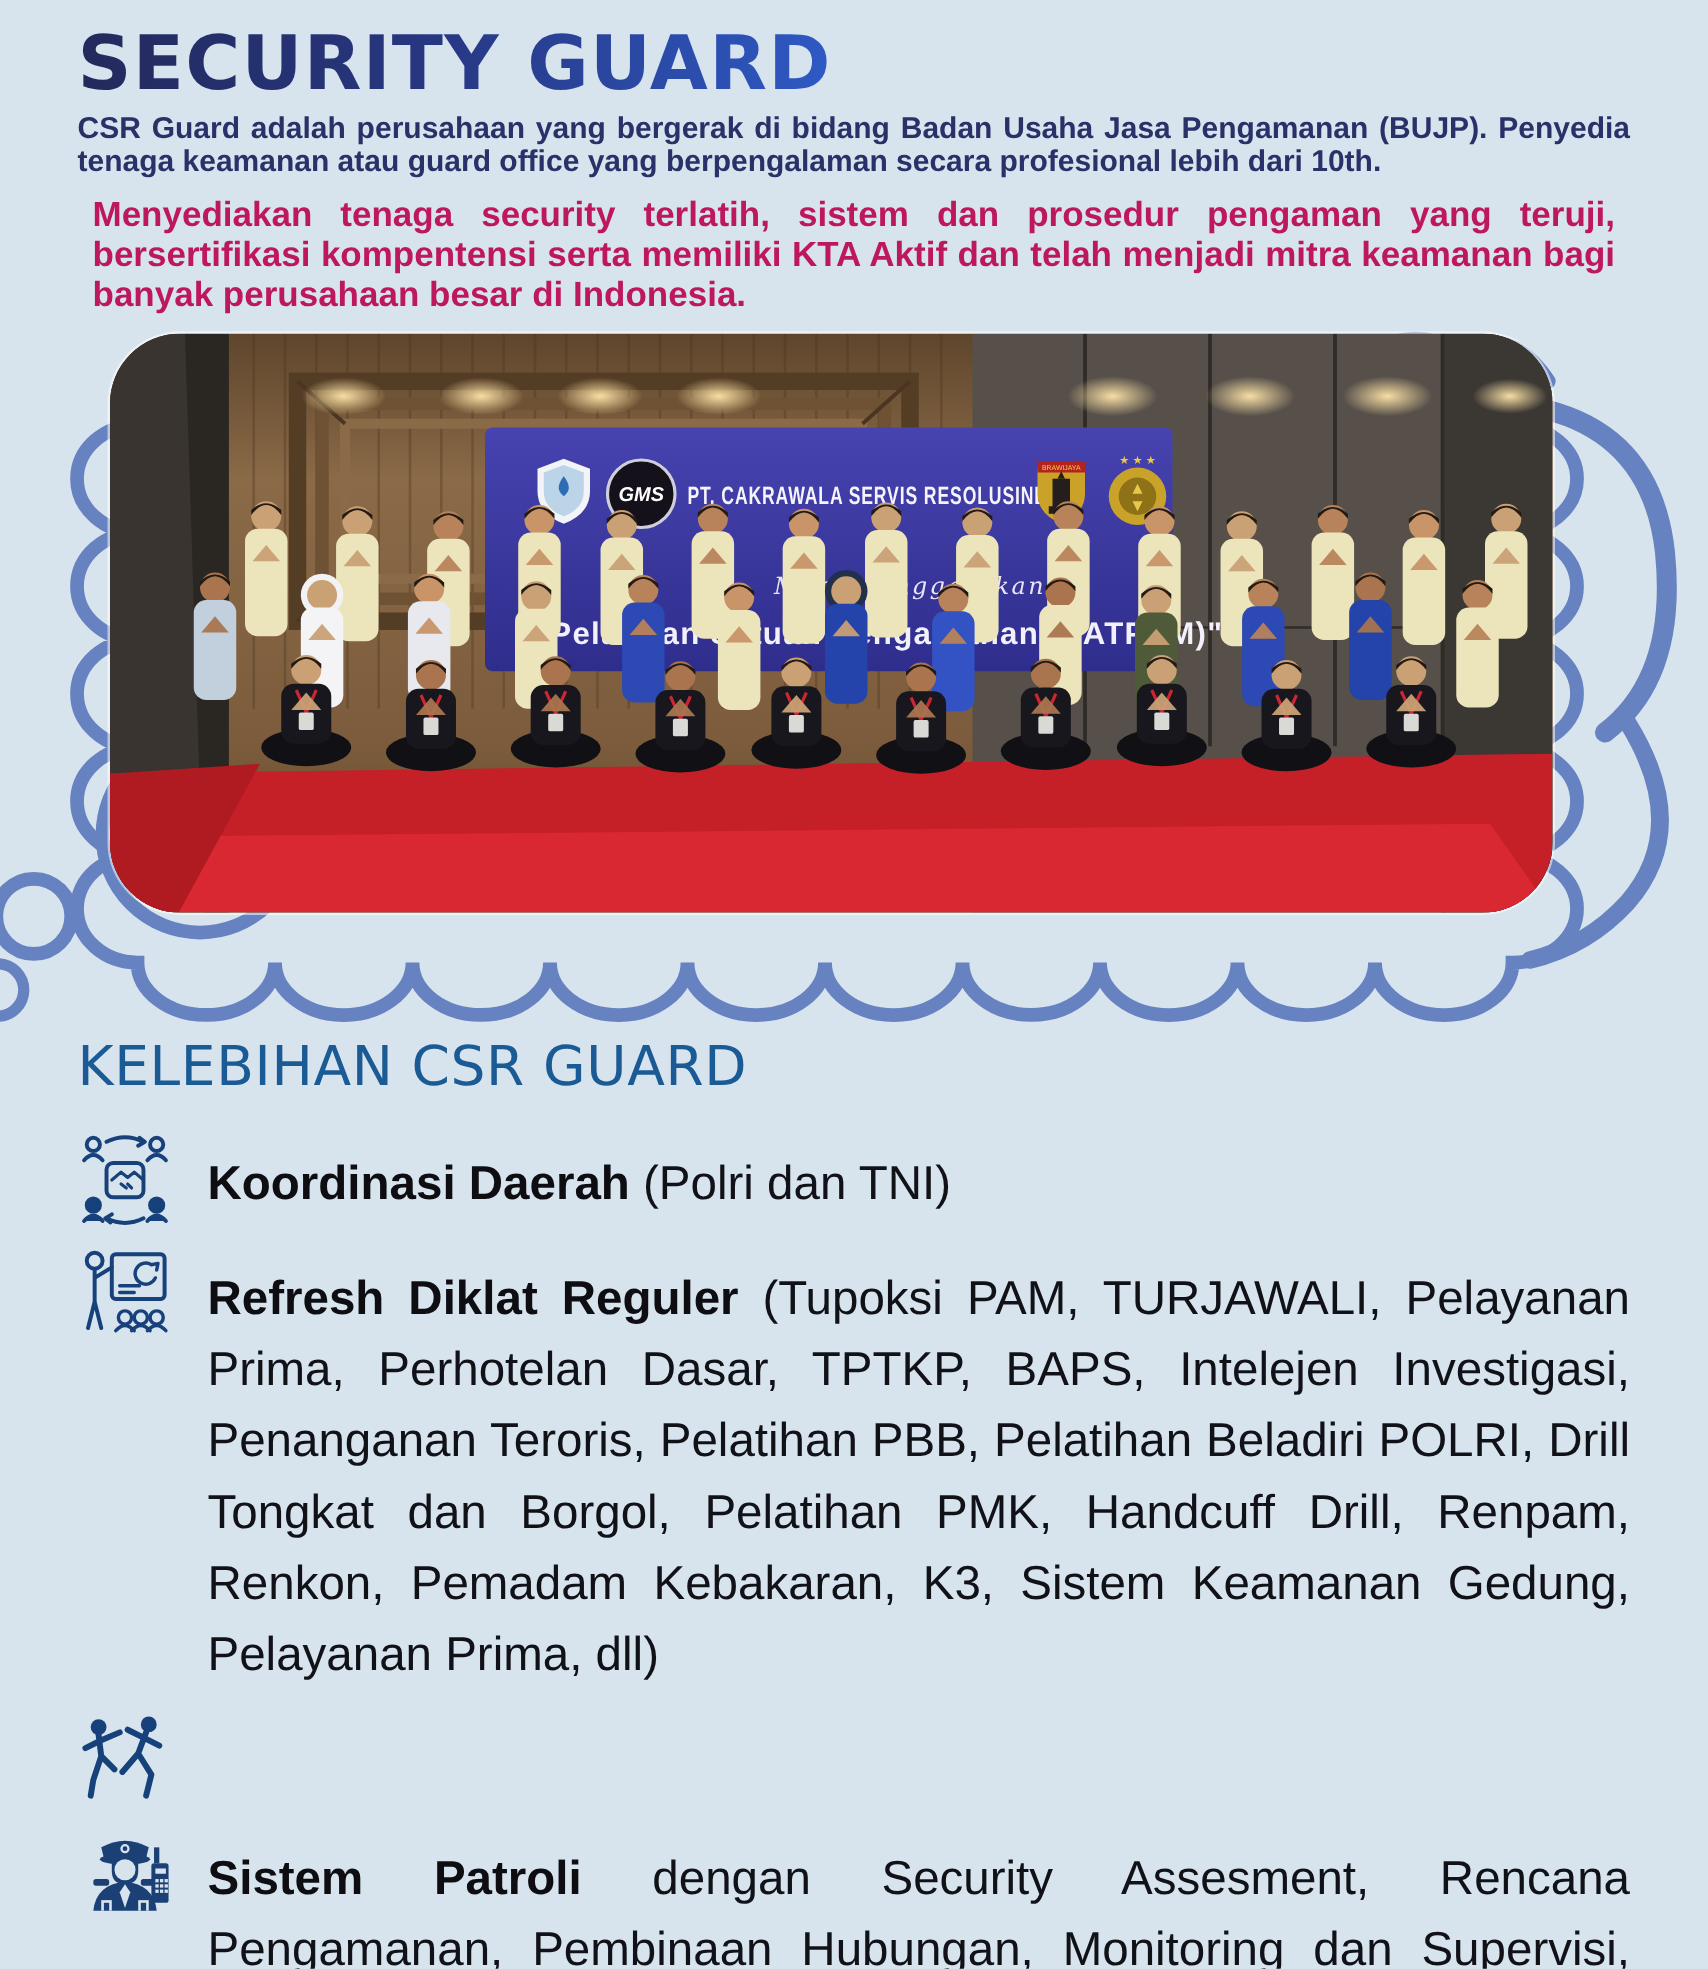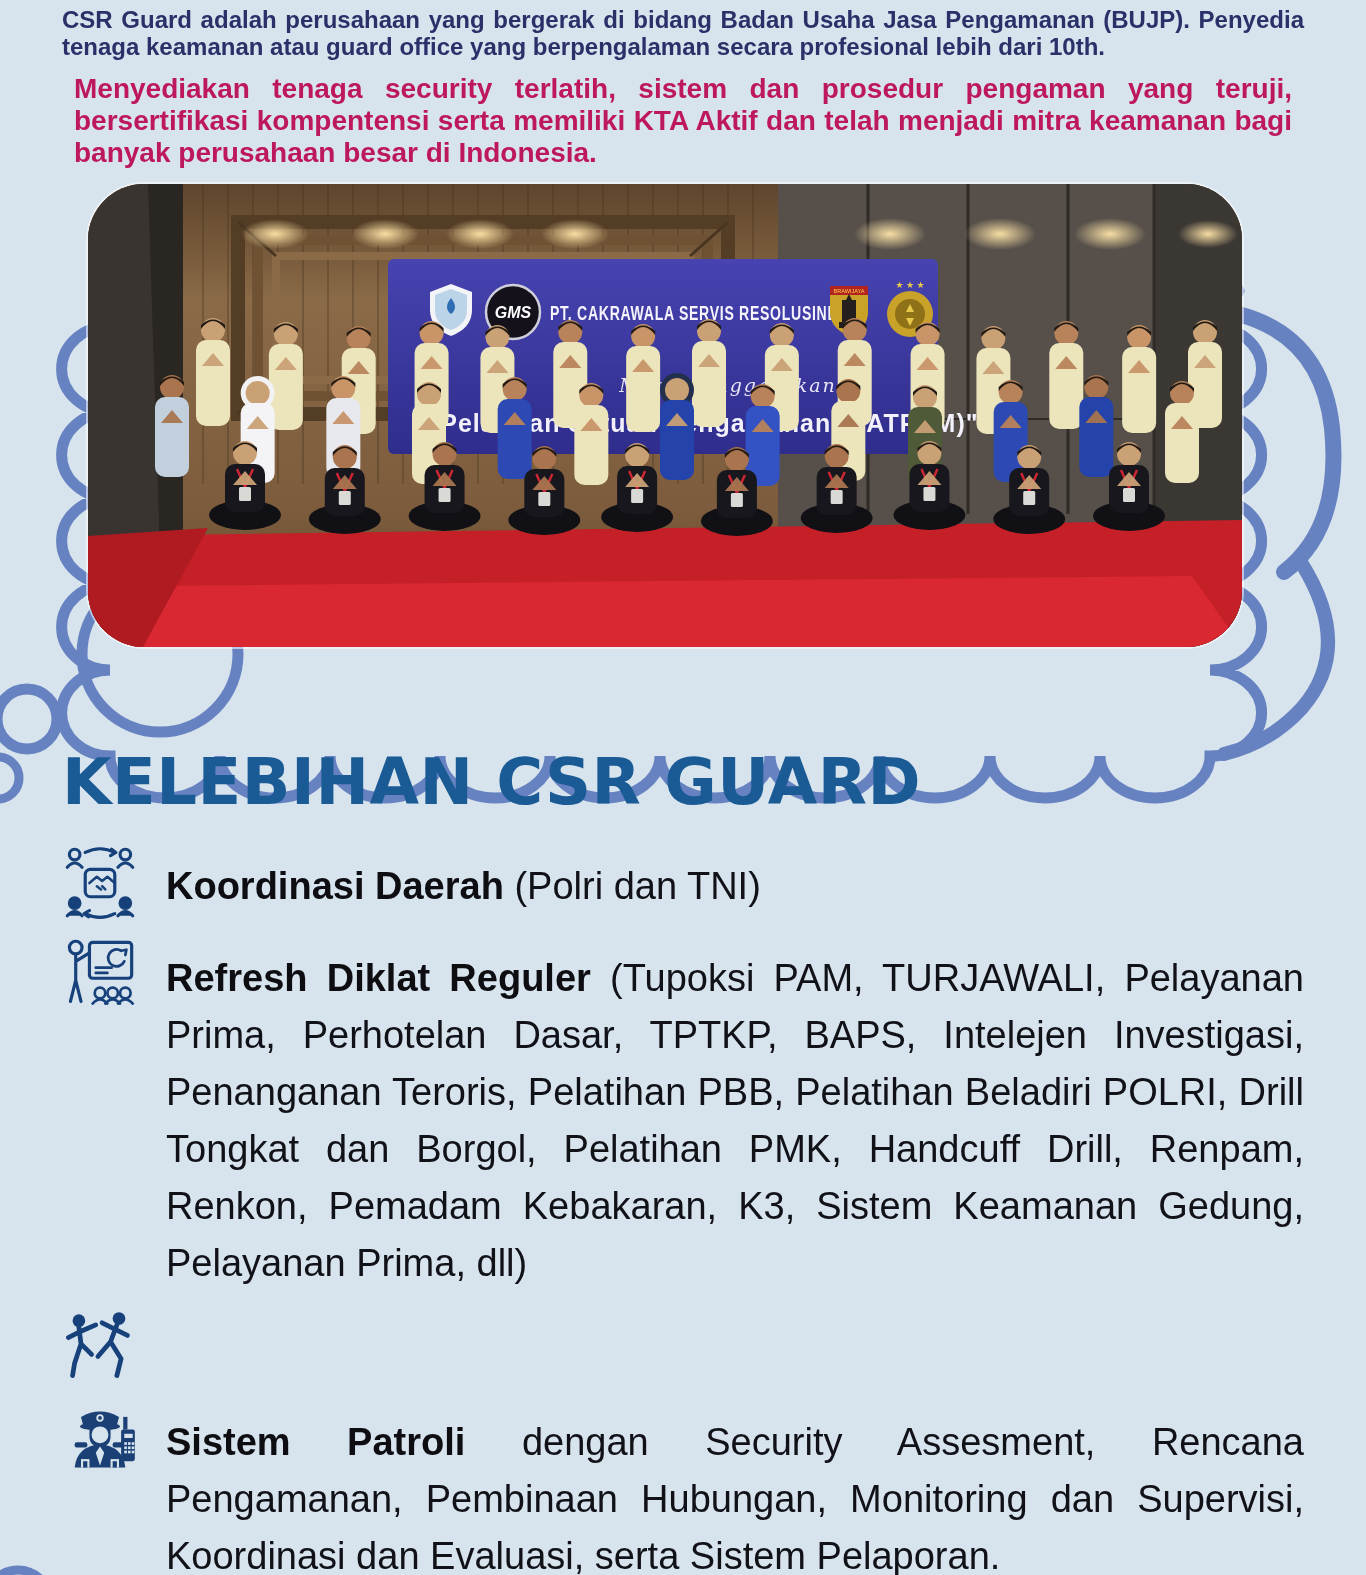--- a/index.html
+++ b/index.html
@@ -42,21 +42,21 @@
     width:1154px;height:463px;
     border-radius:56px;overflow:hidden;
     box-shadow:0 0 0 2px rgba(255,255,255,.55);
     background:#6b4f33;
   }
   .photo-wrap svg{display:block;}
 
   h2.section-heading{
     margin:100px 0 0;
     font-family:"DejaVu Sans",sans-serif;
-    font-size:64px;font-weight:700;letter-spacing:.5px;line-height:1.1;
+    font-size:44px;font-weight:400;letter-spacing:.5px;line-height:1.1;
     color:#1b5b95;
   }
 
   .features{margin-top:26px;}
   .feature-row{
     display:flex;align-items:flex-start;gap:28px;
     margin-bottom:16px;
   }
   .feature-icon{flex:0 0 76px;width:76px;height:76px;}
   .feature-icon svg{width:76px;height:76px;display:block;}
@@ -89,20 +89,21 @@
 
     <circle cx="160" cy="648" r="78" stroke-width="11"></circle>
     <circle cx="27" cy="713" r="30" stroke-width="11"></circle>
     <circle cx="-2" cy="772" r="21" stroke-width="9"></circle>
 
     <circle cx="18" cy="1596" r="32" stroke-width="9"></circle>
   </g>
 </svg>
 
 <div class="content">
+  <h1 class="title">SECURITY GUARD</h1>
   <p class="lead-bold">CSR Guard adalah perusahaan yang bergerak di bidang Badan Usaha Jasa Pengamanan (BUJP). Penyedia tenaga keamanan atau guard office yang berpengalaman secara profesional lebih dari 10th.</p>
   <p class="lead">Menyediakan tenaga security terlatih, sistem dan prosedur pengaman yang teruji, bersertifikasi kompentensi serta memiliki KTA Aktif dan telah menjadi mitra keamanan bagi banyak perusahaan besar di Indonesia.</p>
 
   <div class="photo-wrap">
     <svg width="1154" height="463" viewBox="0 0 1154 463" xmlns="http://www.w3.org/2000/svg">
       <defs>
         <linearGradient id="wood" x1="0" y1="0" x2="0" y2="1">
           <stop offset="0" stop-color="#5e452c"></stop>
               <stop offset=".25" stop-color="#8a6a47"></stop>
           <stop offset=".7" stop-color="#7c5c3c"></stop>

